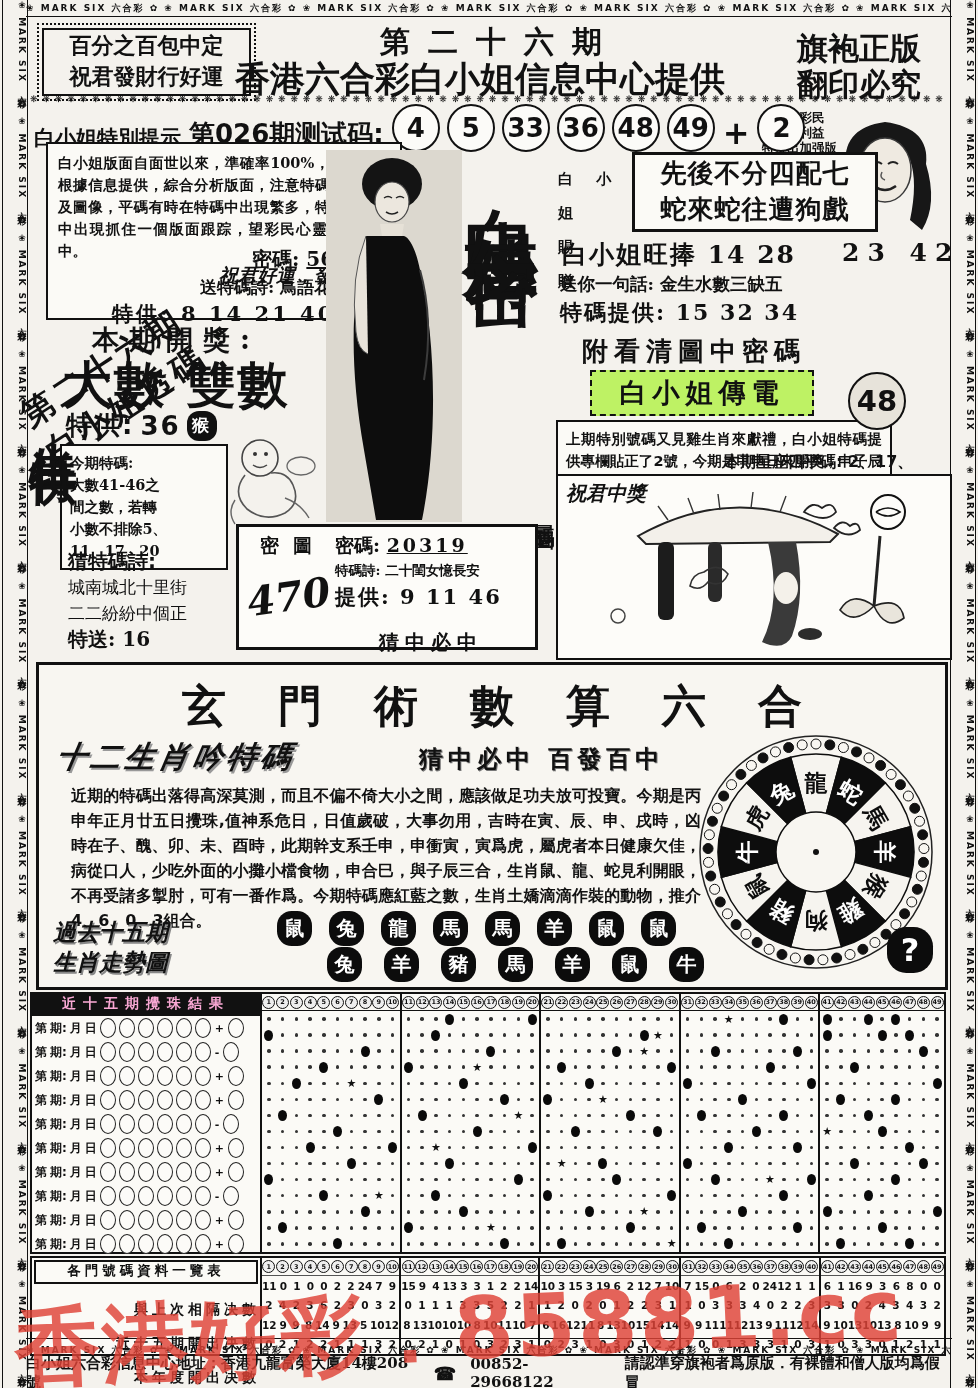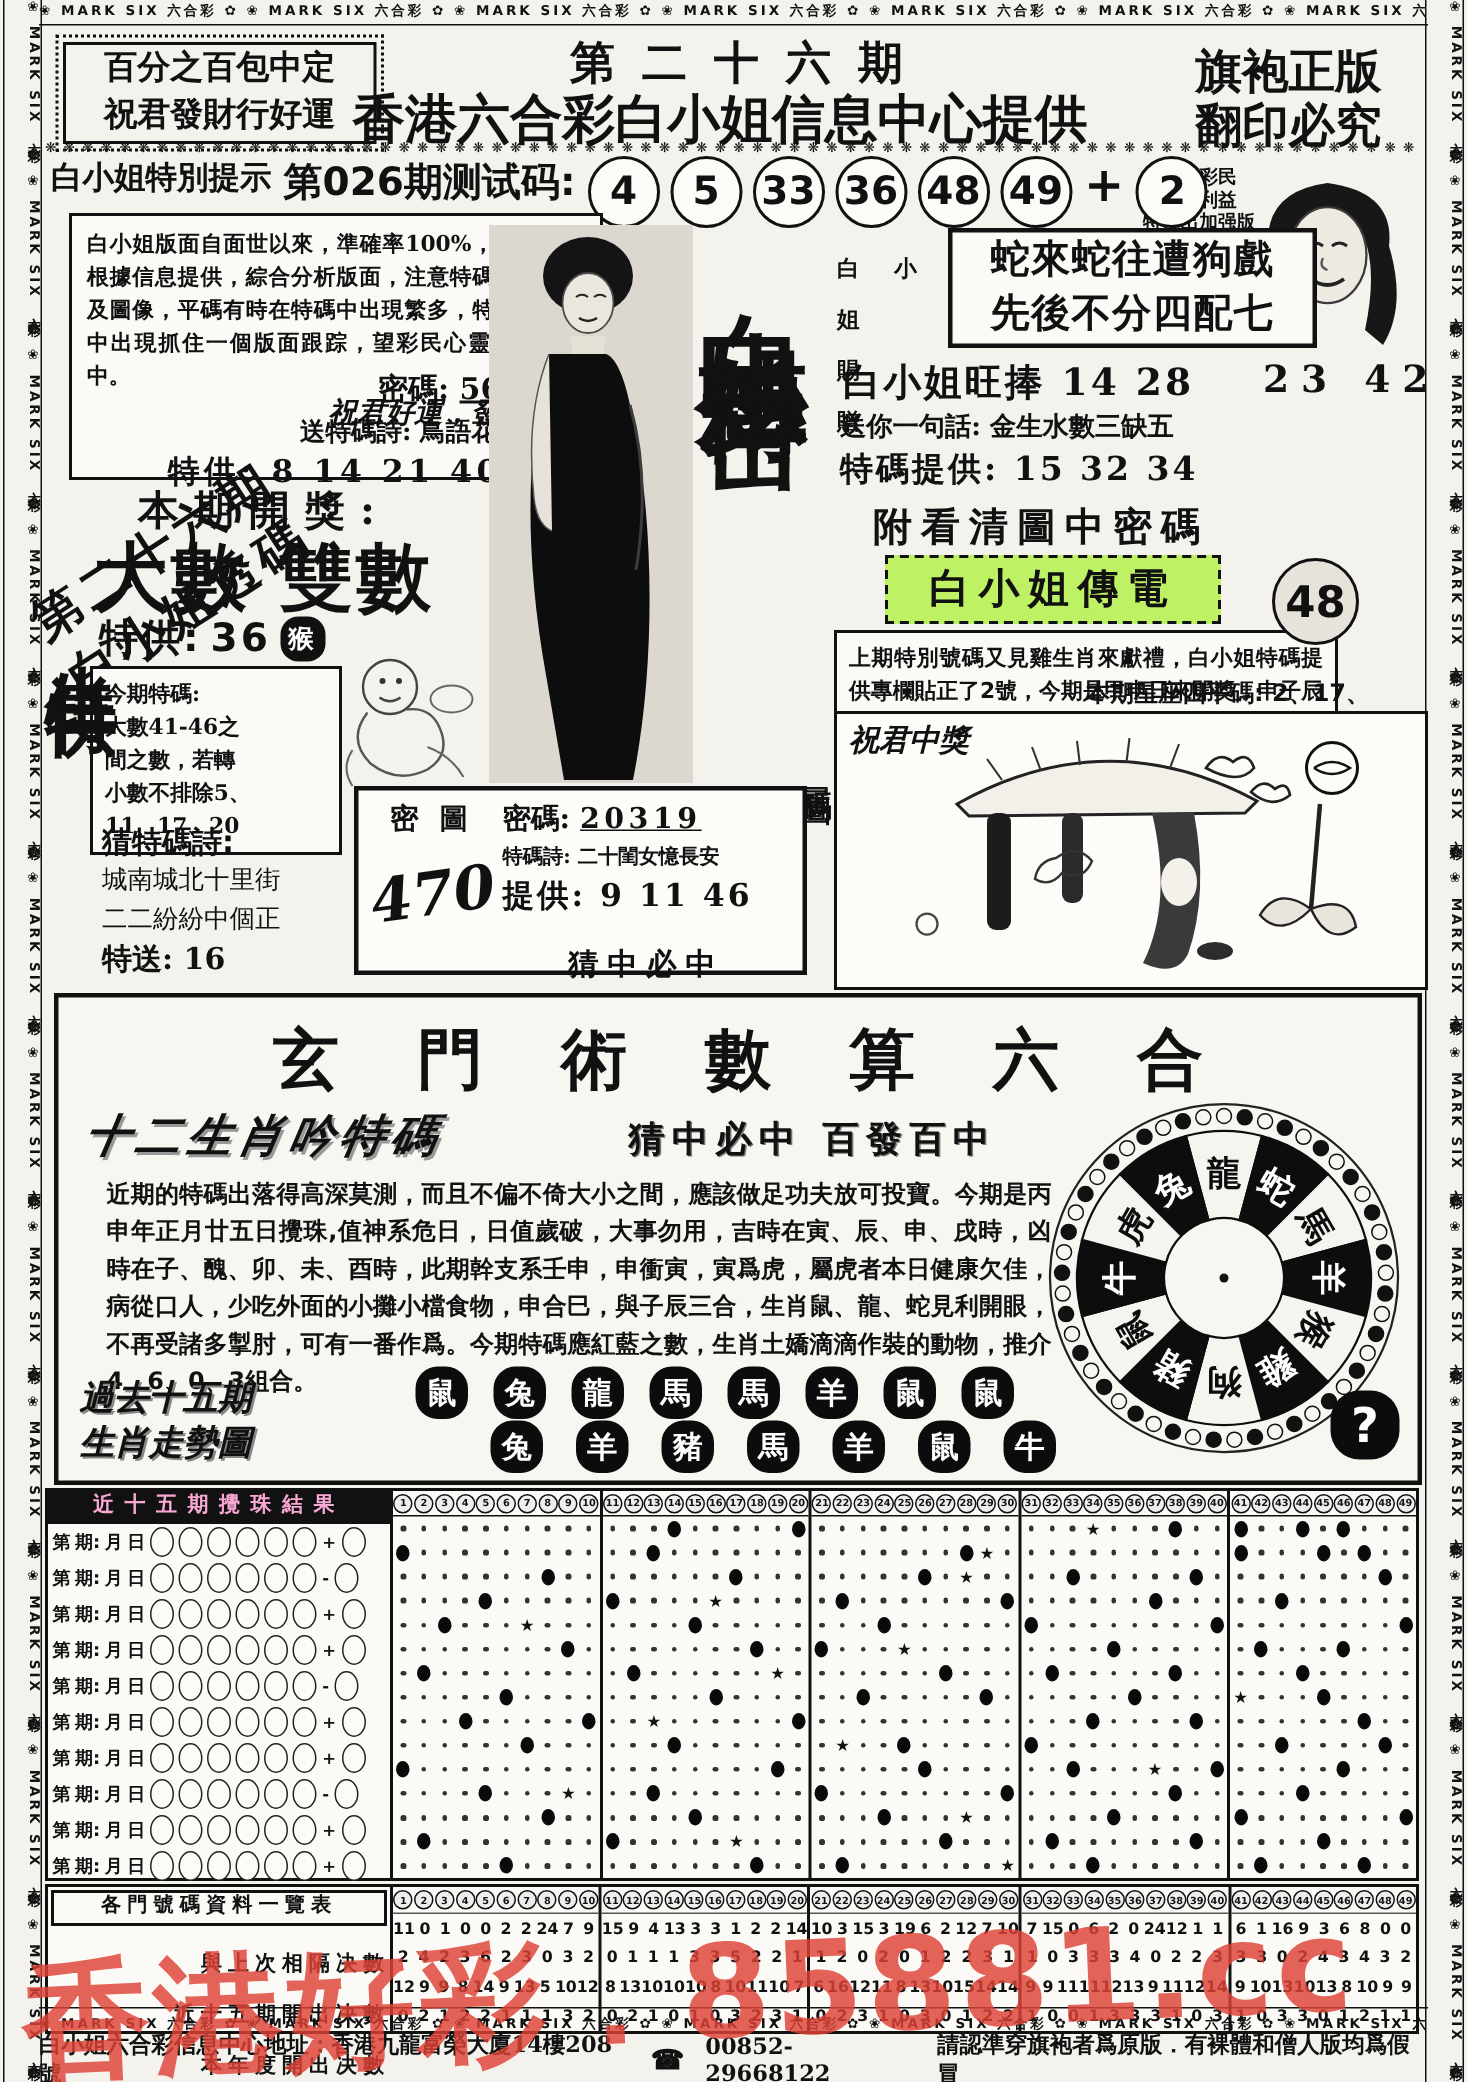--- a/index.html
+++ b/index.html
@@ -15,21 +15,21 @@
   
   .promo-box{left:42px;top:28px;width:205px;height:64px;border:2px solid #111;outline:2px dotted #111;
              outline-offset:3px;text-align:center;font-size:22px;font-weight:900;line-height:31px;}
   .issue-title{left:290px;top:22px;width:420px;text-align:center;font-size:30px;font-weight:900;
                letter-spacing:18px;font-family:"DejaVu Serif","Liberation Serif",serif;}
   .main-title{left:170px;top:56px;width:620px;text-align:center;font-size:35px;font-weight:900;
               font-family:"DejaVu Serif","Liberation Serif",serif;}
   .brand{left:770px;top:30px;width:178px;font-size:31px;font-weight:900;line-height:36px;text-align:center;}
   .note{left:762px;top:110px;width:105px;font-size:12.5px;font-weight:900;line-height:15px;}
   .star-divider{left:30px;top:94px;right:30px;font-size:9px;letter-spacing:1px;overflow:hidden;white-space:nowrap;height:10px;line-height:10px;}
-  .tip-row{left:34px;top:104px;height:48px;display:flex;align-items:flex-start;gap:8px;}
+  .tip-row{left:34px;top:104px;height:48px;display:flex;align-items:flex-end;gap:8px;}
   .tip-label{font-size:21px;font-weight:900;}
   .test-label{font-size:26px;font-weight:900;}
   .ball{width:44px;height:44px;border:2.5px solid #111;border-radius:50%;display:inline-flex;
         align-items:center;justify-content:center;font-size:26px;font-weight:bold;background:#fcfbf8;}
   .plus{font-size:32px;font-weight:bold;}
   
   .intro-box{left:46px;top:142px;width:332px;height:158px;border:2px solid #111;padding:8px 10px;
              font-size:14.5px;font-weight:bold;line-height:22px;text-align:justify;
              font-family:"DejaVu Serif","Liberation Serif",serif;background:#fbfaf6;}
   .intro-tail{display:block;text-align:right;font-style:italic;font-size:19px;margin-top:2px;}
@@ -302,22 +302,22 @@
       </div>
       <div class="r4">猜中必中</div>
     </div>
   </div>
 
   <div class="abs give">
     <div>白 小 姐</div>
     <div>賜　 贈</div>
   </div>
   <div class="abs rpoem">
+    <div>先後不分四配七</div>
     <div>蛇來蛇往遭狗戲</div>
-    <div>先後不分四配七</div>
   </div>
   <div class="abs wang">白小姐旺捧 14 28</div>
   <div class="abs sent">
     <span>送你一句話:</span>
     <span>金生水數三缺五</span>
   </div>
   <div class="abs tema2">
     <span>特碼提供:</span>
     <span>15 32 34</span>
   </div>

